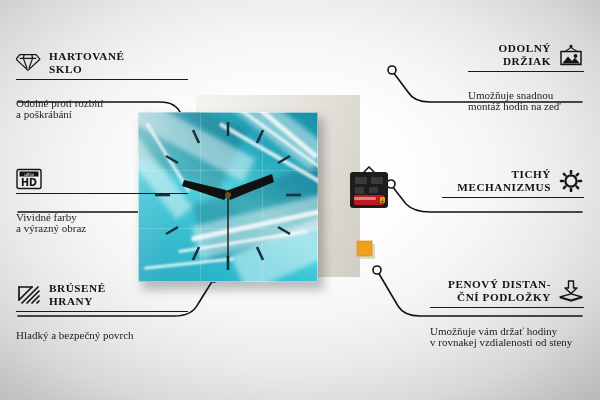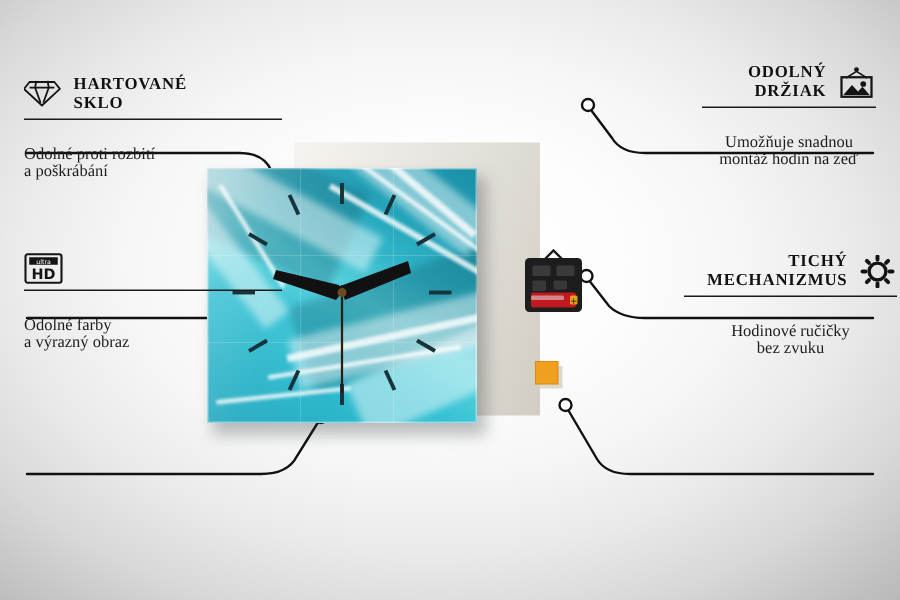--- a/index.html
+++ b/index.html
@@ -30,29 +30,29 @@
     letter-spacing:.55px;color:#111;text-transform:uppercase;
     white-space:pre-line;
   }
   .feat.right .ttl{text-align:right;}
   .rule{height:1px;background:#1a1a1a;margin-top:3px;width:100%;}
   .desc{
     font-family:"Liberation Serif",serif;
     font-size:11px;line-height:10.6px;color:#1d1d1d;
     margin-top:18px;white-space:pre-line;
   }
-  .feat.right .desc{text-align:center;}
+  .feat.right .desc{text-align:left;}
   .ico{flex:0 0 auto;width:26px;height:22px;display:block;}
 
   
   #f-glass   {left:16px; top:50px;}
   #f-print   {left:16px; top:168px;}
   #f-edges   {left:16px; top:282px;}
   #f-holder  {left:468px;top:42px;  width:116px;}
-  #f-mech    {left:456px;top:168px; width:142px;}
+  #f-mech    {left:442px;top:168px; width:142px;}
   #f-foam    {left:430px;top:278px; width:154px;}
 
   #f-holder .rule,#f-mech .rule,#f-foam .rule{margin-left:auto;}
 
   
   .photo{position:absolute;left:138px;top:100px;width:222px;height:190px;}
   .wallpanel{
     position:absolute;left:58px;top:-5px;width:164px;height:182px;
     background:linear-gradient(135deg,#e9e6de 0%,#e4e1d8 45%,#dcd8cd 100%);
   }
@@ -211,24 +211,43 @@
   <div class="feat left" id="f-print">
     <div class="head">
       <svg class="ico" viewBox="0 0 26 22">
         <rect x="1" y="1.5" width="24" height="19" rx="1.5" fill="none" stroke="#141414" stroke-width="1.4"></rect>
         <rect x="3.5" y="3.5" width="19" height="5" fill="#141414"></rect>
         <text x="13" y="7.8" font-family="DejaVu Sans" font-size="4.2" fill="#fff" text-anchor="middle">ultra</text>
         <text x="13" y="18" font-family="DejaVu Sans" font-size="9.6" font-weight="bold" fill="#141414" text-anchor="middle">HD</text>
       </svg>
     </div>
     <div class="rule"></div>
-    <div class="desc">Odolné farby
+    <div class="desc">Vividné farby
 a výrazný obraz</div>
   </div>
 
+  <div class="feat left" id="f-edges">
+    <div class="head">
+      <svg class="ico" viewBox="0 0 26 22">
+        <g stroke="#141414" stroke-width="1.7" stroke-linecap="round">
+          <line x1="3" y1="3" x2="16" y2="3"></line>
+            <line x1="3" y1="3" x2="3" y2="16"></line>
+          <line x1="3" y1="16" x2="16" y2="3"></line>
+          <line x1="6" y1="19" x2="22" y2="3"></line>
+          <line x1="11" y1="19" x2="23" y2="7"></line>
+          <line x1="16" y1="19" x2="23" y2="12"></line>
+          <line x1="21" y1="19" x2="23" y2="17"></line>
+        </g>
+      </svg>
+      <div class="ttl">BRÚSENÉ
+HRANY</div>
+    </div>
+    <div class="rule"></div>
+    <div class="desc">Hladký a bezpečný povrch</div>
+  </div>
 
   <div class="feat right" id="f-holder">
     <div class="head">
       <div class="ttl">ODOLNÝ
 DRŽIAK</div>
       <svg class="ico" viewBox="0 0 26 22">
         <circle cx="13" cy="2.4" r="1.6" fill="#141414"></circle>
         <path d="M13 3.6 L6 8 M13 3.6 L20 8" stroke="#141414" stroke-width="1.1" fill="none"></path>
         <rect x="3" y="7.5" width="20" height="13" fill="none" stroke="#141414" stroke-width="1.5"></rect>
         <circle cx="17.5" cy="12" r="1.9" fill="#141414"></circle>
@@ -256,18 +275,30 @@
               <line x1="5.7" y1="-5.7" x2="7.1" y2="-7.1"></line>
               <line x1="-5.7" y1="5.7" x2="-7.1" y2="7.1"></line>
               <line x1="5.7" y1="5.7" x2="7.1" y2="7.1"></line>
               <line x1="-5.7" y1="-5.7" x2="-7.1" y2="-7.1"></line>
             </g>
           </g>
         </g>
       </svg>
     </div>
     <div class="rule"></div>
-    <div class="desc">Hodinové ručičky
-bez zvuku</div>
-  </div>
-
+  </div>
+
+  <div class="feat right" id="f-foam">
+    <div class="head">
+      <div class="ttl">PENOVÝ DISTAN-
+ČNÍ PODLOŽKY</div>
+      <svg class="ico" viewBox="0 0 26 22">
+        <path d="M10.5 1 H15.5 V8 H19 L13 13.5 L7 8 H10.5 Z" fill="none" stroke="#141414" stroke-width="1.4" stroke-linejoin="round"></path>
+        <path d="M13 13.8 L24 17 L13 20.2 L2 17 Z" fill="none" stroke="#141414" stroke-width="1.4" stroke-linejoin="round"></path>
+        <path d="M2 17.6 L13 21 L24 17.6" fill="none" stroke="#141414" stroke-width="1.3"></path>
+      </svg>
+    </div>
+    <div class="rule"></div>
+    <div class="desc">Umožňuje vám držať hodiny
+v rovnakej vzdialenosti od steny</div>
+  </div>
 
 </div>
 
 </body></html>

